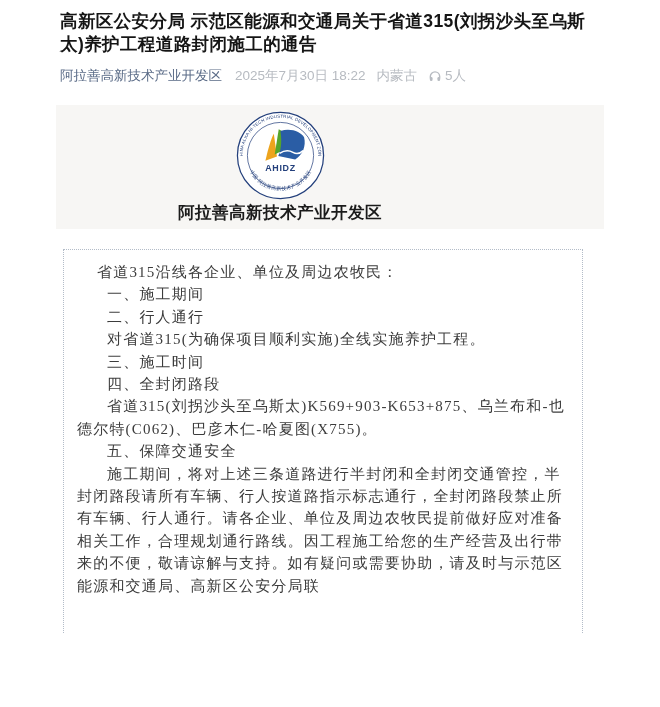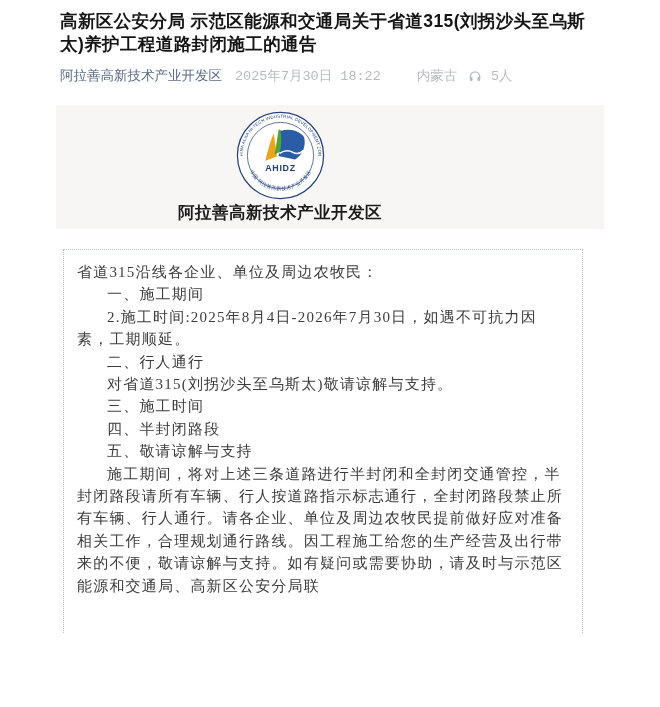--- a/index.html
+++ b/index.html
@@ -24,23 +24,23 @@
   
   .meta {
     margin-top: 11px;
     display: flex;
     align-items: center;
     font-size: 13.5px;
     color: #b7bbc1;
     white-space: nowrap;
   }
   .meta .account { color: #5a6b87; margin-right: 13px; cursor: pointer; }
-  .meta .date { margin-right: 21px; font-family: Liberation Mono, monospace; }
-  .meta .region { margin-right: 11px; margin-left: 15px; }
-  .meta .listen { display: inline-flex; align-items: center; gap: 9px; cursor: pointer; }
+  .meta .date { margin-right: 11px; }
+  .meta .region { margin-right: 11px; }
+  .meta .listen { display: inline-flex; align-items: center; gap: 3px; cursor: pointer; }
   .meta .listen svg { display: block; }
 
   
   .logo-block {
     margin-top: 20px;
     margin-left: -4px;
     width: 548px;
     height: 124px;
     background: #f7f6f4;
     overflow: hidden;
@@ -70,21 +70,21 @@
     border: 1px dotted #b3bcc8;
     padding: 11px 13px 0 13px;
     font-family: "Liberation Serif", serif;
     font-size: 15px;
     line-height: 22.4px;
     letter-spacing: 1.2px;
     color: #3c3c3c;
     overflow: hidden;
   }
   .para { text-indent: 2em; }
-  .para.no-indent { text-indent: 0; }
+  .para.no-indent { text-indent: 0; margin-left: 20px; }
 </style>
 </head>
 <body>
 
 <div class="page">
 
   <h1 class="title">高新区公安分局 示范区能源和交通局关于省道315(刘拐沙头至乌斯太)养护工程道路封闭施工的通告</h1>
 
   <div class="meta">
     <span class="account">阿拉善高新技术产业开发区</span>
@@ -121,22 +121,22 @@
         <path d="M49,47.5 Q57,42.5 64,46.5 Q70,49.8 75.5,44.5" stroke="#ffffff" stroke-width="1.7" fill="none"></path>
         <text x="50" y="67.5" text-anchor="middle" font-size="10" font-weight="bold" letter-spacing="0.8" fill="#24407c" font-family="Liberation Sans, sans-serif">AHIDZ</text>
       </svg>
       <div class="logo-caption">阿拉善高新技术产业开发区</div>
     </div>
   </div>
 
   <div class="notice-box" id="notice-box">
       <p class="para no-indent">省道315沿线各企业、单位及周边农牧民：</p>
       <p class="para">一、施工期间</p>
-      <p class="para">2.施工时间:2025年8月4日-2026年7月30日，如遇不可抗力因素，工期顺延。</p>
       <p class="para">二、行人通行</p>
-      <p class="para">对省道315(刘拐沙头至乌斯太)敬请谅解与支持。</p>
+      <p class="para">对省道315(为确保项目顺利实施)全线实施养护工程。</p>
       <p class="para">三、施工时间</p>
-      <p class="para">四、半封闭路段</p>
-      <p class="para">五、敬请谅解与支持</p>
+      <p class="para">四、全封闭路段</p>
+      <p class="para">省道315(刘拐沙头至乌斯太)K569+903-K653+875、乌兰布和-也德尔特(C062)、巴彦木仁-哈夏图(X755)。</p>
+      <p class="para">五、保障交通安全</p>
       <p class="para">施工期间，将对上述三条道路进行半封闭和全封闭交通管控，半封闭路段请所有车辆、行人按道路指示标志通行，全封闭路段禁止所有车辆、行人通行。请各企业、单位及周边农牧民提前做好应对准备相关工作，合理规划通行路线。因工程施工给您的生产经营及出行带来的不便，敬请谅解与支持。如有疑问或需要协助，请及时与示范区能源和交通局、高新区公安分局联</p>
     </div>
 
 </div>
 
 </body></html>

